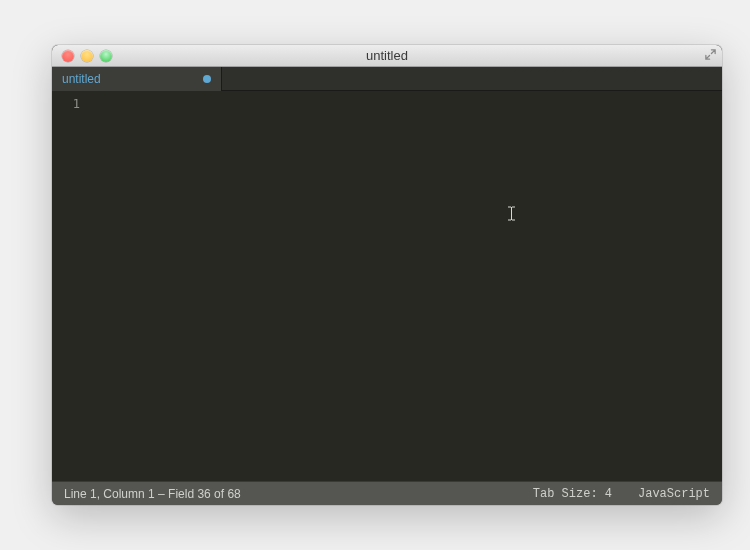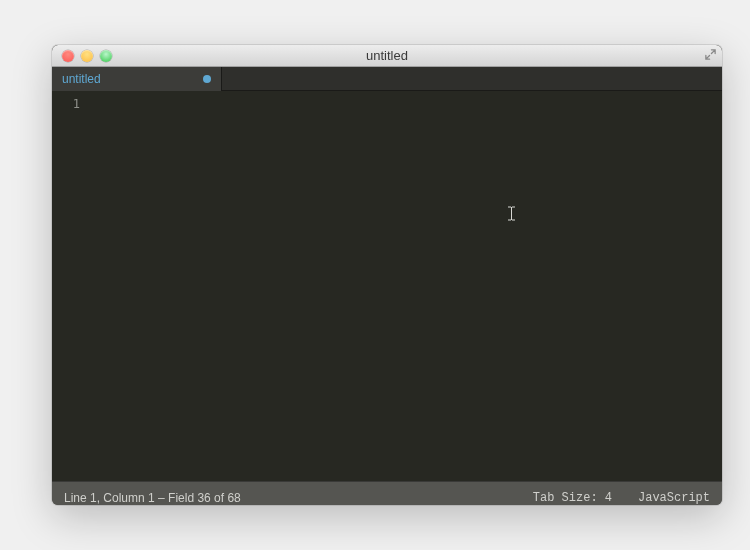--- a/index.html
+++ b/index.html
@@ -128,21 +128,21 @@
       height: 15px;
       color: #d8d8d4;
       pointer-events: none;
     }
     .text-cursor svg { width: 7px; height: 15px; display:block; }
     .statusbar {
       height: 24px;
       background: #555551;
       border-top: 1px solid #3a3a38;
       display: flex;
-      align-items: flex-end;
+      align-items: center;
       color: #d0d0cc;
       font-size: 12px;
       padding: 0 12px;
     }
     .status-left { flex: 1; }
     .status-group { margin-left: 26px; cursor: pointer; font-family: Liberation Mono, monospace; }
   </style>
 </head>
 <body>
 

